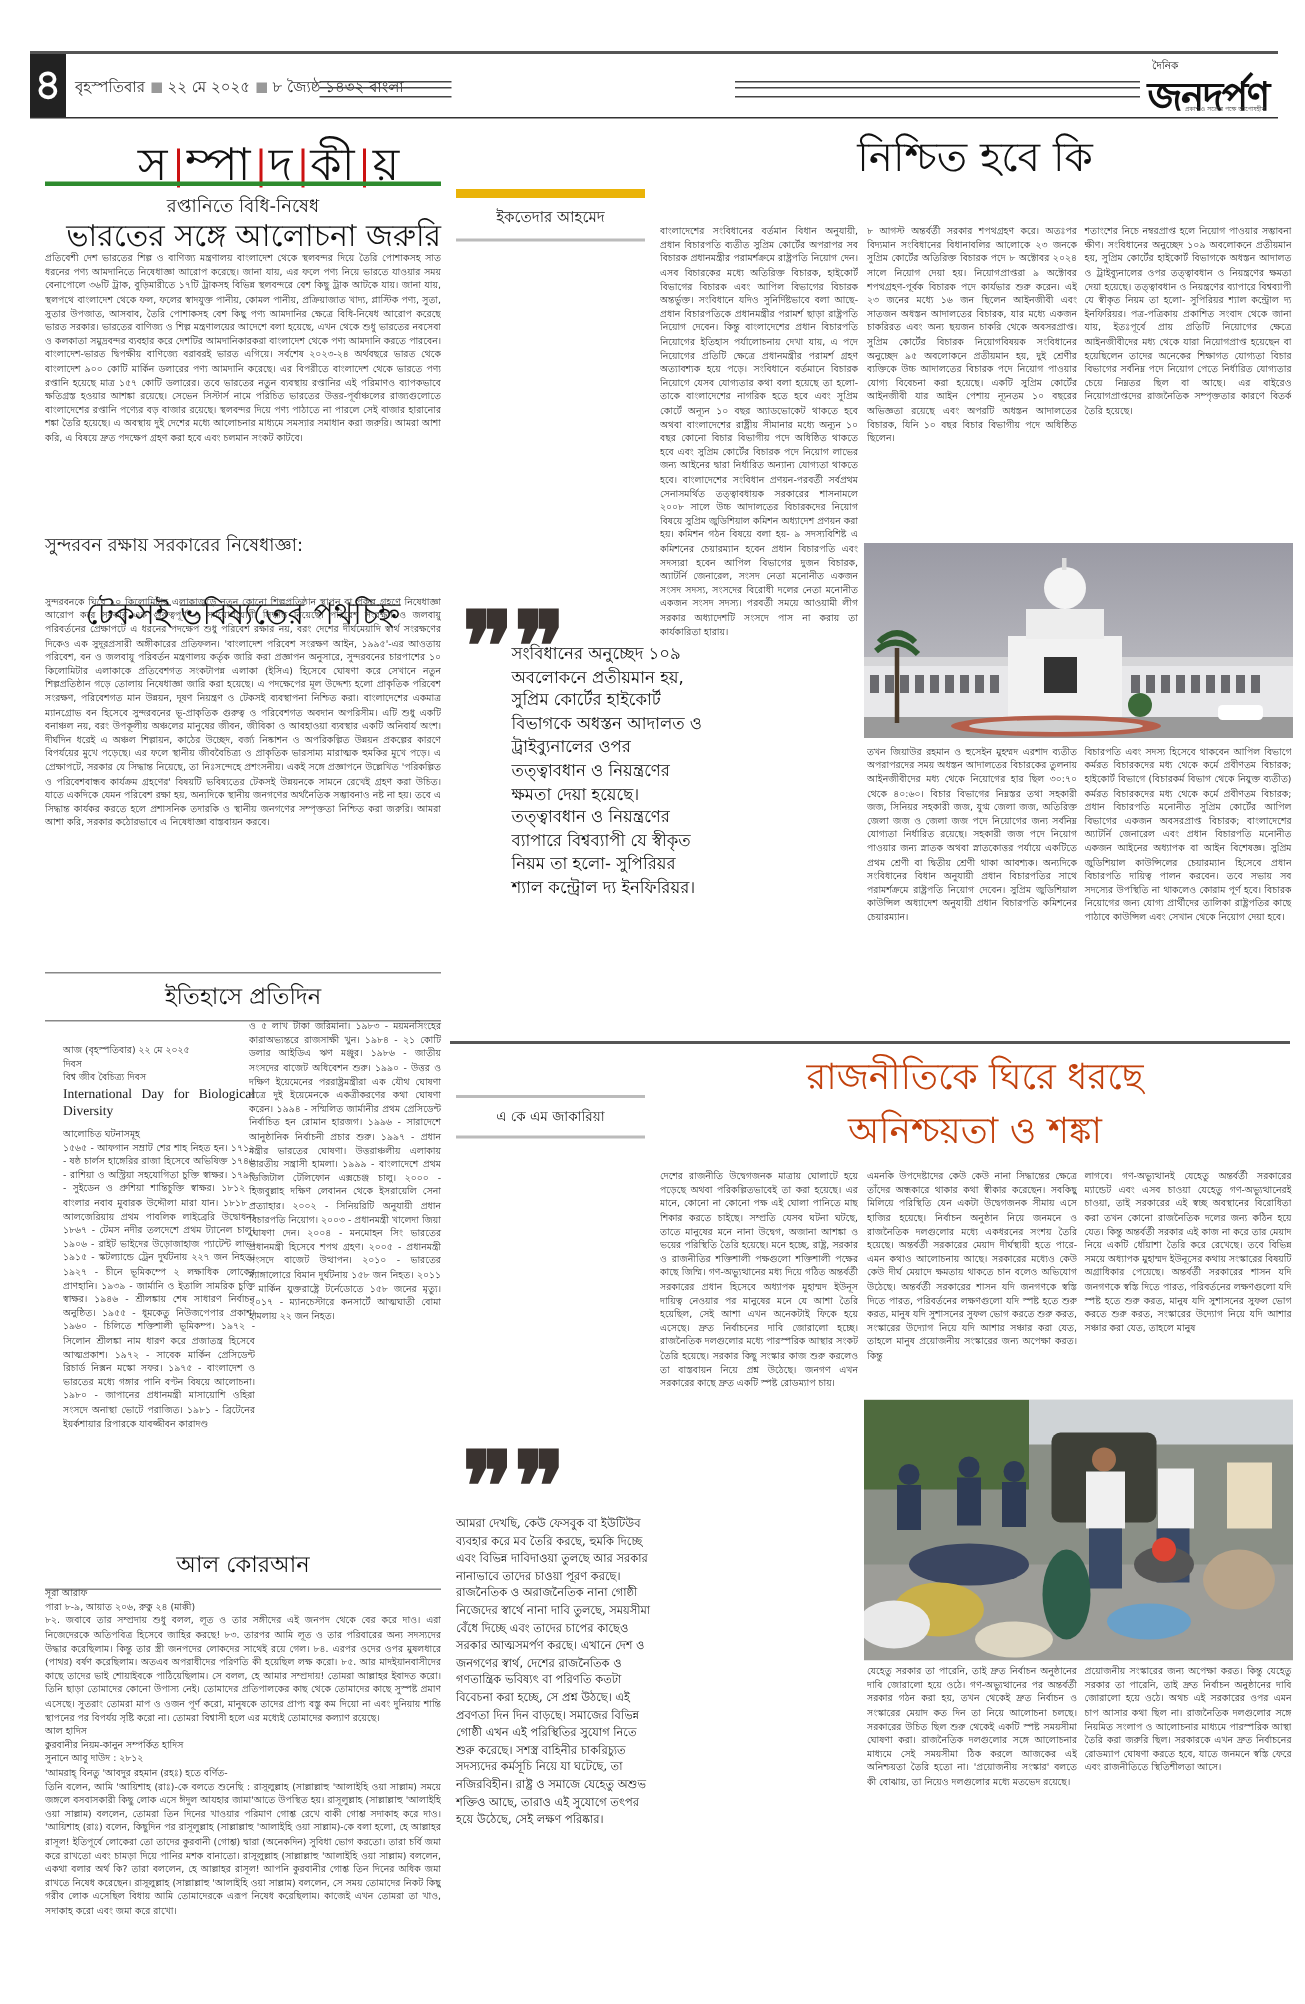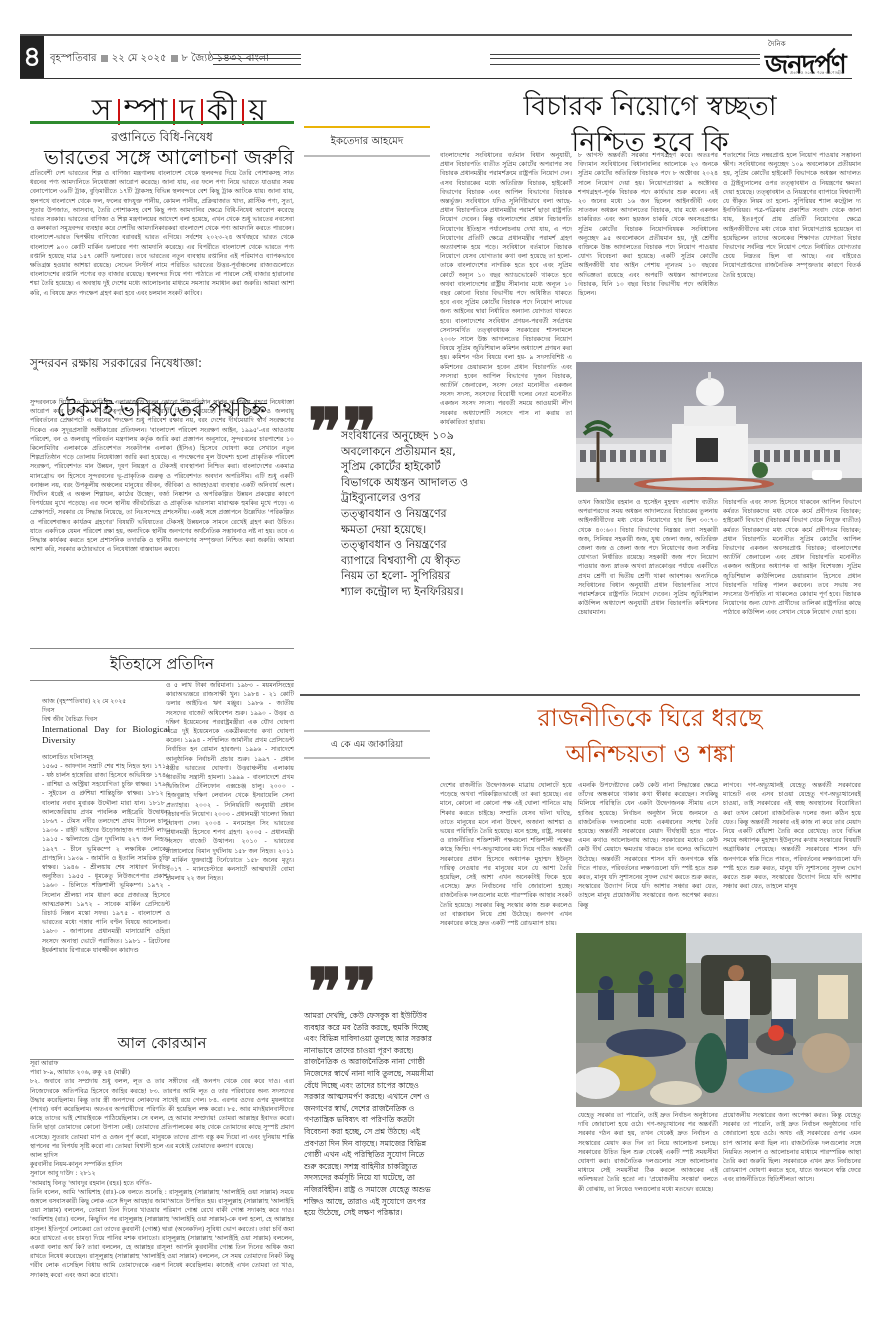--- a/index.html
+++ b/index.html
@@ -23,21 +23,21 @@
   .green-rule { left: 30px; top: 121px; width: 264px; border-top: 3px solid #2e8b2e; }
   .kicker { left: 30px; top: 128px; width: 264px; text-align: center; font-size: 12px; color: #222; }
   .headline-lg { left: 30px; top: 142px; width: 264px; text-align: right; font-size: 20px; color: #111; }
   .body-text { font-size: 6.2px; line-height: 9.2px; color: #333; text-align: justify; }
   .b1 { left: 30px; top: 168px; width: 264px; height: 184px; overflow: hidden; }
   .kicker2 { left: 30px; top: 354px; width: 264px; text-align: left; font-size: 12px; color: #222; }
   .headline2 { left: 30px; top: 370px; width: 264px; text-align: center; font-size: 20px; color: #111; margin-top: 24px; }
   .b2 { left: 30px; top: 397px; width: 264px; height: 218px; overflow: hidden; }
 
   
-  .author1 { left: 304px; top: 126px; width: 126px; border-top: 2px solid #eab308; border-bottom: 2px solid #bbb; padding: 5px 0; text-align: center; font-size: 10px; color: #222; }
+  .author1 { left: 304px; top: 126px; width: 126px; border-top: 6px solid #eab308; border-bottom: 2px solid #bbb; padding: 5px 0; text-align: center; font-size: 10px; color: #222; }
   .quote-mark { font-family: "DejaVu Serif", serif; font-size: 64px; color: #3a3330; line-height: 1; font-weight: bold; }
   .q1 { left: 308px; top: 400px; }
   .pull1 { left: 304px; top: 428px; width: 132px; font-size: 11px; line-height: 15.6px; color: #111; margin-left: 37px; }
   .rule-h { border-top: 2px solid #555; }
   .r-mid { left: 300px; top: 694px; width: 560px; }
 
   
   .headline-r1 { left: 440px; top: 88px; width: 420px; text-align: center; font-size: 27px; line-height: 36px; color: #111; }
   .col { font-size: 6.2px; line-height: 9.2px; color: #333; text-align: justify; overflow: hidden; }
   .c1 { left: 440px; top: 150px; width: 132px; height: 540px; }
@@ -114,21 +114,20 @@
   <div class="body-text">৮২. জবাবে তার সম্প্রদায় শুধু বলল, লূত ও তার সঙ্গীদের এই জনপদ থেকে বের করে দাও। এরা নিজেদেরকে অতিপবিত্র হিসেবে জাহির করছে! ৮৩. তারপর আমি লূত ও তার পরিবারের অন্য সদস্যদের উদ্ধার করেছিলাম। কিন্তু তার স্ত্রী জনপদের লোকদের সাথেই রয়ে গেল। ৮৪. এরপর ওদের ওপর মুষলধারে (পাথর) বর্ষণ করেছিলাম। অতএব অপরাধীদের পরিণতি কী হয়েছিল লক্ষ করো। ৮৫. আর মাদইয়ানবাসীদের কাছে তাদের ভাই শোয়াইবকে পাঠিয়েছিলাম। সে বলল, হে আমার সম্প্রদায়! তোমরা আল্লাহর ইবাদত করো। তিনি ছাড়া তোমাদের কোনো উপাস্য নেই। তোমাদের প্রতিপালকের কাছ থেকে তোমাদের কাছে সুস্পষ্ট প্রমাণ এসেছে। সুতরাং তোমরা মাপ ও ওজন পূর্ণ করো, মানুষকে তাদের প্রাপ্য বস্তু কম দিয়ো না এবং দুনিয়ায় শান্তি স্থাপনের পর বিপর্যয় সৃষ্টি করো না। তোমরা বিশ্বাসী হলে এর মধ্যেই তোমাদের কল্যাণ রয়েছে।</div>
   <div class="body-text">আল হাদিস</div>
   <div class="body-text">কুরবানীর নিয়ম-কানুন সম্পর্কিত হাদিস</div>
   <div class="body-text">সুনানে আবু দাউদ : ২৮১২</div>
   <div class="body-text">'আমরাহ্ বিনতু 'আবদুর রহমান (রহঃ) হতে বর্ণিত-</div>
   <div class="body-text">তিনি বলেন, আমি 'আয়িশাহ (রাঃ)-কে বলতে শুনেছি : রাসূলুল্লাহ (সাল্লাল্লাহু 'আলাইহি ওয়া সাল্লাম) সময়ে জঙ্গলে বসবাসকারী কিছু লোক এসে ঈদুল আযহার জামা'আতে উপস্থিত হয়। রাসূলুল্লাহ (সাল্লাল্লাহু 'আলাইহি ওয়া সাল্লাম) বললেন, তোমরা তিন দিনের খাওয়ার পরিমাণ গোশ্ত রেখে বাকী গোশ্ত সদাকাহ করে দাও। 'আয়িশাহ (রাঃ) বলেন, কিছুদিন পর রাসূলুল্লাহ (সাল্লাল্লাহু 'আলাইহি ওয়া সাল্লাম)-কে বলা হলো, হে আল্লাহর রাসূল! ইতিপূর্বে লোকেরা তো তাদের কুরবানী (গোশ্ত) দ্বারা (অনেকদিন) সুবিধা ভোগ করতো। তারা চর্বি জমা করে রাখতো এবং চামড়া দিয়ে পানির মশক বানাতো। রাসূলুল্লাহ (সাল্লাল্লাহু 'আলাইহি ওয়া সাল্লাম) বললেন, একথা বলার অর্থ কি? তারা বললেন, হে আল্লাহর রাসূল! আপনি কুরবানীর গোশ্ত তিন দিনের অধিক জমা রাখতে নিষেধ করেছেন। রাসূলুল্লাহ (সাল্লাল্লাহু 'আলাইহি ওয়া সাল্লাম) বললেন, সে সময় তোমাদের নিকট কিছু গরীব লোক এসেছিল বিধায় আমি তোমাদেরকে এরূপ নিষেধ করেছিলাম। কাজেই এখন তোমরা তা খাও, সদাকাহ করো এবং জমা করে রাখো।</div>
 </div>
 
 <div class="abs author1">ইকতেদার আহমেদ</div>
 <div class="abs headline-r1">
-  <div>বিচারক নিয়োগে স্বচ্ছতা</div>
   <div>নিশ্চিত হবে কি</div>
 </div>
 <div class="abs quote-mark q1">❞❞</div>
 <div class="abs pull1">সংবিধানের অনুচ্ছেদ ১০৯ অবলোকনে প্রতীয়মান হয়, সুপ্রিম কোর্টের হাইকোর্ট বিভাগকে অধস্তন আদালত ও ট্রাইব্যুনালের ওপর তত্ত্বাবধান ও নিয়ন্ত্রণের ক্ষমতা দেয়া হয়েছে। তত্ত্বাবধান ও নিয়ন্ত্রণের ব্যাপারে বিশ্বব্যাপী যে স্বীকৃত নিয়ম তা হলো- সুপিরিয়র শ্যাল কন্ট্রোল দ্য ইনফিরিয়র।</div>
 
 <div class="abs col c1">বাংলাদেশের সংবিধানের বর্তমান বিধান অনুযায়ী, প্রধান বিচারপতি ব্যতীত সুপ্রিম কোর্টের অপরাপর সব বিচারক প্রধানমন্ত্রীর পরামর্শক্রমে রাষ্ট্রপতি নিয়োগ দেন। এসব বিচারকের মধ্যে অতিরিক্ত বিচারক, হাইকোর্ট বিভাগের বিচারক এবং আপিল বিভাগের বিচারক অন্তর্ভুক্ত। সংবিধানে যদিও সুনির্দিষ্টভাবে বলা আছে- প্রধান বিচারপতিকে প্রধানমন্ত্রীর পরামর্শ ছাড়া রাষ্ট্রপতি নিয়োগ দেবেন। কিন্তু বাংলাদেশের প্রধান বিচারপতি নিয়োগের ইতিহাস পর্যালোচনায় দেখা যায়, এ পদে নিয়োগের প্রতিটি ক্ষেত্রে প্রধানমন্ত্রীর পরামর্শ গ্রহণ অত্যাবশ্যক হয়ে পড়ে। সংবিধানে বর্তমানে বিচারক নিয়োগে যেসব যোগ্যতার কথা বলা হয়েছে তা হলো- তাকে বাংলাদেশের নাগরিক হতে হবে এবং সুপ্রিম কোর্টে অন্যূন ১০ বছর অ্যাডভোকেট থাকতে হবে অথবা বাংলাদেশের রাষ্ট্রীয় সীমানার মধ্যে অন্যূন ১০ বছর কোনো বিচার বিভাগীয় পদে অধিষ্ঠিত থাকতে হবে এবং সুপ্রিম কোর্টের বিচারক পদে নিয়োগ লাভের জন্য আইনের দ্বারা নির্ধারিত অন্যান্য যোগ্যতা থাকতে হবে। বাংলাদেশের সংবিধান প্রণয়ন-পরবর্তী সর্বপ্রথম সেনাসমর্থিত তত্ত্বাবধায়ক সরকারের শাসনামলে ২০০৮ সালে উচ্চ আদালতের বিচারকদের নিয়োগ বিষয়ে সুপ্রিম জুডিশিয়াল কমিশন অধ্যাদেশ প্রণয়ন করা হয়। কমিশন গঠন বিষয়ে বলা হয়- ৯ সদস্যবিশিষ্ট এ কমিশনের চেয়ারম্যান হবেন প্রধান বিচারপতি এবং সদস্যরা হবেন আপিল বিভাগের দুজন বিচারক, অ্যাটর্নি জেনারেল, সংসদ নেতা মনোনীত একজন সংসদ সদস্য, সংসদের বিরোধী দলের নেতা মনোনীত একজন সংসদ সদস্য। পরবর্তী সময়ে আওয়ামী লীগ সরকার অধ্যাদেশটি সংসদে পাস না করায় তা কার্যকারিতা হারায়।</div>
 <div class="abs col c2">৮ আগস্ট অন্তর্বর্তী সরকার শপথগ্রহণ করে। অতঃপর বিদ্যমান সংবিধানের বিধানাবলির আলোকে ২৩ জনকে সুপ্রিম কোর্টের অতিরিক্ত বিচারক পদে ৮ অক্টোবর ২০২৪ সালে নিয়োগ দেয়া হয়। নিয়োগপ্রাপ্তরা ৯ অক্টোবর শপথগ্রহণ-পূর্বক বিচারক পদে কার্যভার শুরু করেন। এই ২৩ জনের মধ্যে ১৬ জন ছিলেন আইনজীবী এবং সাতজন অধস্তন আদালতের বিচারক, যার মধ্যে একজন চাকরিরত এবং অন্য ছয়জন চাকরি থেকে অবসরপ্রাপ্ত। সুপ্রিম কোর্টের বিচারক নিয়োগবিষয়ক সংবিধানের অনুচ্ছেদ ৯৫ অবলোকনে প্রতীয়মান হয়, দুই শ্রেণীর ব্যক্তিকে উচ্চ আদালতের বিচারক পদে নিয়োগ পাওয়ার যোগ্য বিবেচনা করা হয়েছে। একটি সুপ্রিম কোর্টের আইনজীবী যার আইন পেশায় ন্যূনতম ১০ বছরের অভিজ্ঞতা রয়েছে এবং অপরটি অধস্তন আদালতের বিচারক, যিনি ১০ বছর বিচার বিভাগীয় পদে অধিষ্ঠিত ছিলেন।</div>
 <div class="abs col c3">শতাংশের নিচে নম্বরপ্রাপ্ত হলে নিয়োগ পাওয়ার সম্ভাবনা ক্ষীণ। সংবিধানের অনুচ্ছেদ ১০৯ অবলোকনে প্রতীয়মান হয়, সুপ্রিম কোর্টের হাইকোর্ট বিভাগকে অধস্তন আদালত ও ট্রাইব্যুনালের ওপর তত্ত্বাবধান ও নিয়ন্ত্রণের ক্ষমতা দেয়া হয়েছে। তত্ত্বাবধান ও নিয়ন্ত্রণের ব্যাপারে বিশ্বব্যাপী যে স্বীকৃত নিয়ম তা হলো- সুপিরিয়র শ্যাল কন্ট্রোল দ্য ইনফিরিয়র। পত্র-পত্রিকায় প্রকাশিত সংবাদ থেকে জানা যায়, ইতঃপূর্বে প্রায় প্রতিটি নিয়োগের ক্ষেত্রে আইনজীবীদের মধ্য থেকে যারা নিয়োগপ্রাপ্ত হয়েছেন বা হয়েছিলেন তাদের অনেকের শিক্ষাগত যোগ্যতা বিচার বিভাগের সর্বনিম্ন পদে নিয়োগ পেতে নির্ধারিত যোগ্যতার চেয়ে নিম্নতর ছিল বা আছে। এর বাইরেও নিয়োগপ্রাপ্তদের রাজনৈতিক সম্পৃক্ততার কারণে বিতর্ক তৈরি হয়েছে।</div>
 
 <div class="abs photo1" title="সুপ্রিম কোর্ট ভবন">

